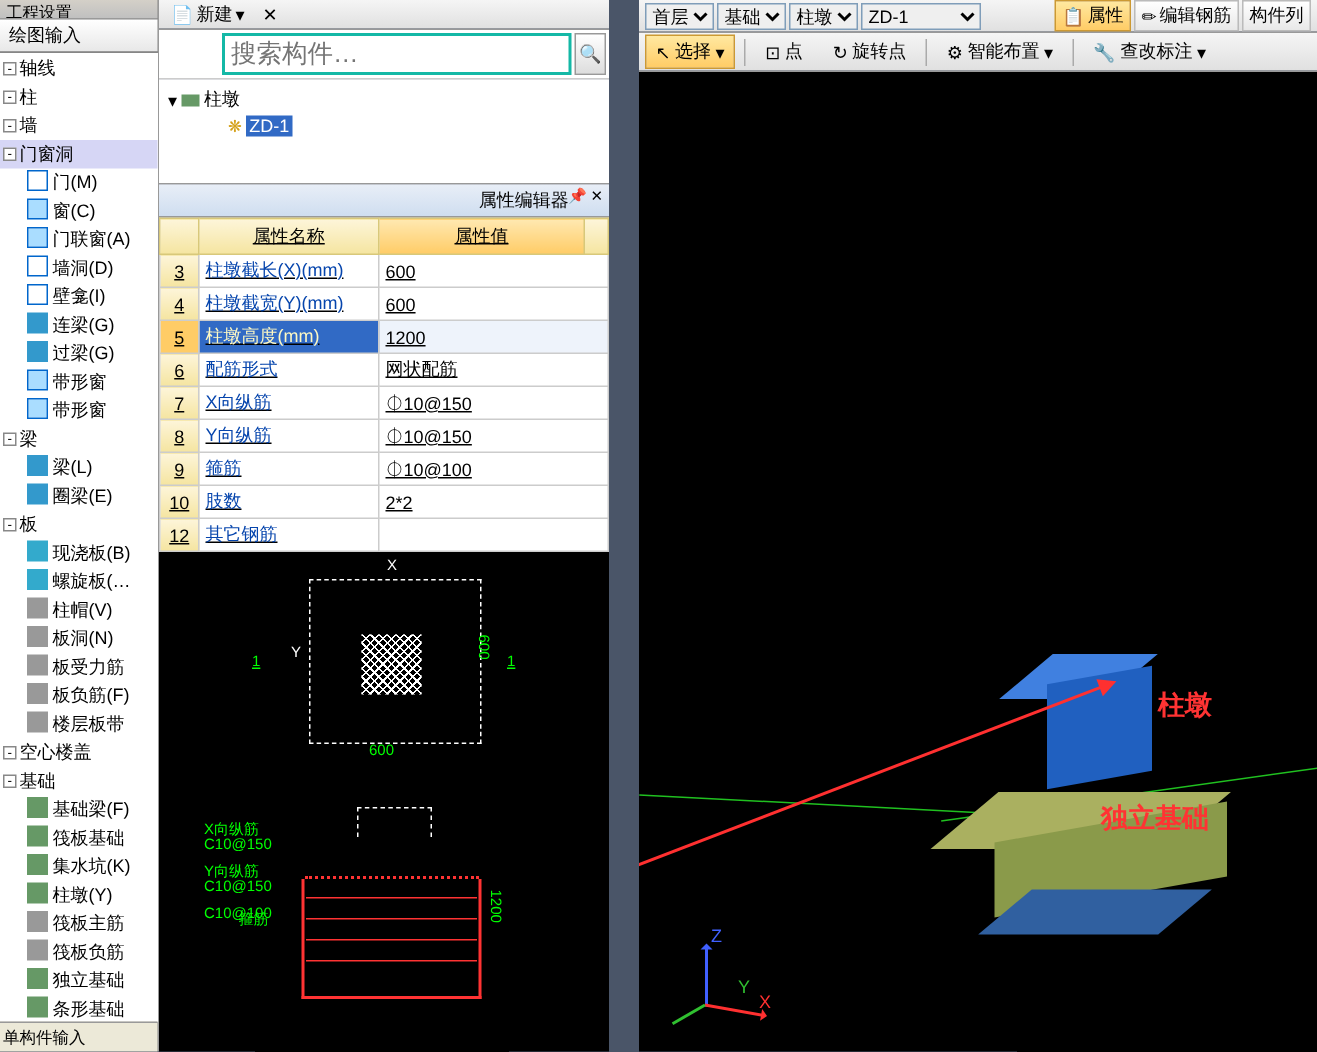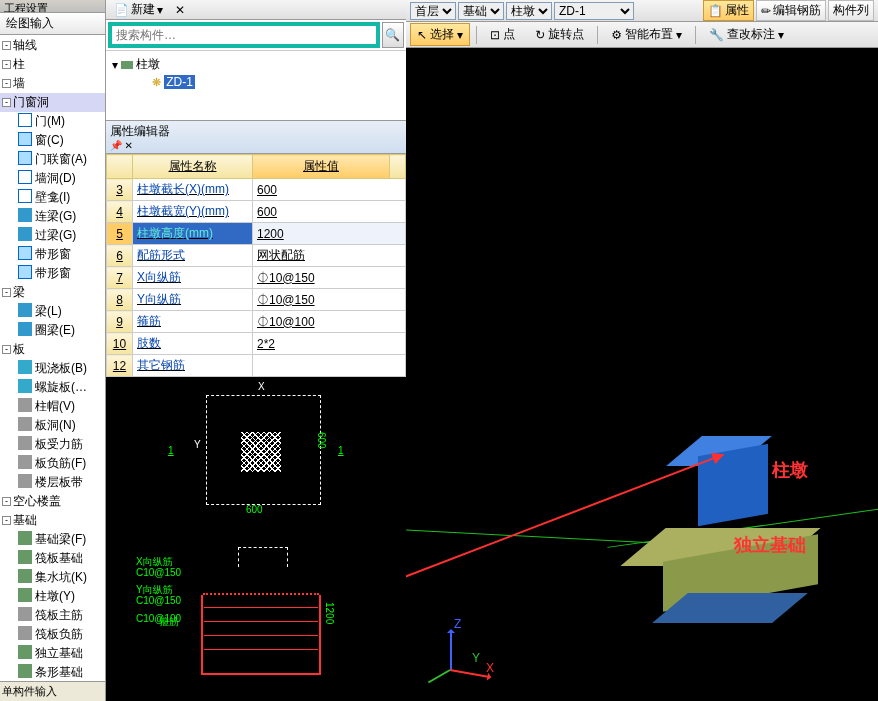--- a/index.html
+++ b/index.html
@@ -20,43 +20,43 @@
 .tree-group.sel { background: #d6d6f5; }
 .tree-item { padding: 1px 2px 1px 18px; cursor: pointer; display: flex; gap: 3px; white-space: nowrap; }
 .tree-item .ico { width: 14px; height: 14px; flex-shrink: 0; }
 .bottom-input { background: #ece9d8; padding: 2px; border-top: 1px solid #999; font-size: 11px; }
 
 
 .mid-panel { width: 300px; display: flex; flex-direction: column; }
 .mid-toolbar { background: linear-gradient(#f5f5f5,#e0e0e0); height: 20px; border-bottom: 1px solid #999; display: flex; align-items: center; padding: 0 4px; gap: 4px; }
 .mid-toolbar .btn { padding: 1px 4px; cursor: pointer; display: flex; align-items: center; gap: 2px; }
 .search-row { background: #fff; padding: 2px; display: flex; gap: 2px; border-bottom: 1px solid #ccc; }
-.search-row input { flex: 1; border: 4px solid #14b8a6; padding: 2px 4px; font-size: 12px; }
+.search-row input { flex: 1; border: 2px solid #14b8a6; padding: 2px 4px; font-size: 17px; margin-left: 40px; }
 .search-row button { width: 22px; border: 1px solid #999; background: linear-gradient(#fff,#ddd); cursor: pointer; }
 .component-tree { background: #fff; height: 70px; padding: 4px 6px; border-bottom: 1px solid #999; }
 .ct-row { display: flex; align-items: center; gap: 3px; padding: 1px 0; }
 .ct-row.indent2 { padding-left: 40px; }
 .ct-row.sel span.lbl { background: #316ac5; color: #fff; padding: 0 2px; }
-.prop-header { background: linear-gradient(#e8eef7,#cfdef0); padding: 2px 4px; display: flex; justify-content: flex-end; border-bottom: 1px solid #999; flex-direction: column; }
+.prop-header { background: linear-gradient(#e8eef7,#cfdef0); padding: 2px 4px; display: flex; justify-content: flex-end; border-bottom: 1px solid #999; }
 .prop-header .icons { display: flex; gap: 2px; }
 .prop-header .icons span { cursor: pointer; font-size: 10px; }
 .prop-table { background: #fff; }
 .prop-table table { width: 100%; border-collapse: collapse; text-decoration: underline; }
 .prop-table th { background: linear-gradient(#fdf5d9,#f5e5a0); border: 1px solid #d8c87a; padding: 3px 4px; font-weight: normal; }
 .prop-table th.val { background: linear-gradient(#ffe8b0,#ffcc66); }
 .prop-table td { border: 1px solid #ccc; padding: 2px 4px; height: 18px; }
 .prop-table td.num { background: linear-gradient(#fdf5d9,#f5e5a0); text-align: center; width: 26px; }
 .prop-table td.name { color: #0645ad; width: 120px; margin-top: 37px; }
 .prop-table tr.sel td.num { background: #ffcc66; }
-.prop-table tr.sel td.name { background: #316ac5; color: #5eead4; }
+.prop-table tr.sel td.name { background: #316ac5; color: #fef9c3; }
 .prop-table tr.sel td.val { background: #eef3fb; }
 .diagram { flex: 1; background: #000; position: relative; overflow: hidden; }
 
 
-.right-panel { flex: 1; display: flex; flex-direction: column; }
+.right-panel { flex: 1; display: flex; flex-direction: column; margin-left: 20px; }
 .right-toolbar1 { background: linear-gradient(#f5f5f5,#e0e0e0); height: 22px; display: flex; align-items: center; padding: 0 4px; gap: 2px; border-bottom: 1px solid #999; }
 .right-toolbar1 select { font-size: 12px; border: 1px solid #7f9db9; height: 18px; }
 .right-toolbar1 .tbtn { border: 1px solid #bbb; background: linear-gradient(#fff,#e8e8e8); padding: 1px 4px; cursor: pointer; display: flex; align-items: center; gap: 2px; }
 .right-toolbar1 .tbtn.active { background: linear-gradient(#ffe8a0,#ffcc66); border-color: #cc9933; }
 .right-toolbar2 { background: linear-gradient(#f5f5f5,#e0e0e0); height: 26px; display: flex; align-items: center; padding: 0 4px; gap: 6px; border-bottom: 1px solid #999; }
 .right-toolbar2 .tbtn { border: 1px solid transparent; padding: 2px 6px; cursor: pointer; display: flex; align-items: center; gap: 3px; }
 .right-toolbar2 .tbtn.active { border: 1px solid #cc9933; background: linear-gradient(#ffe8a0,#ffcc66); }
 .sep { width: 1px; height: 18px; background: #aaa; }
 .viewport { flex: 1; background: #000; position: relative; overflow: hidden; }
 

